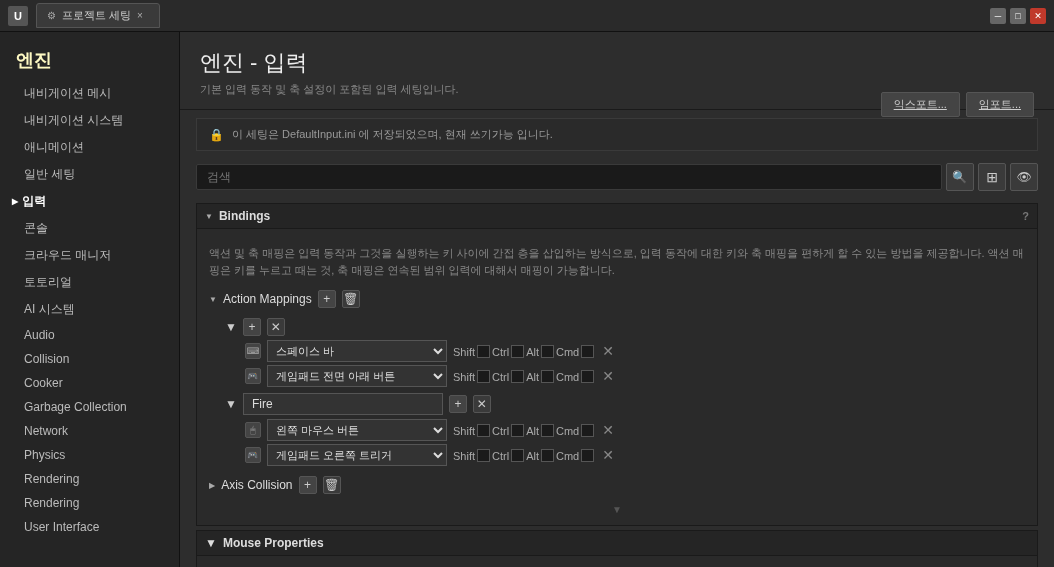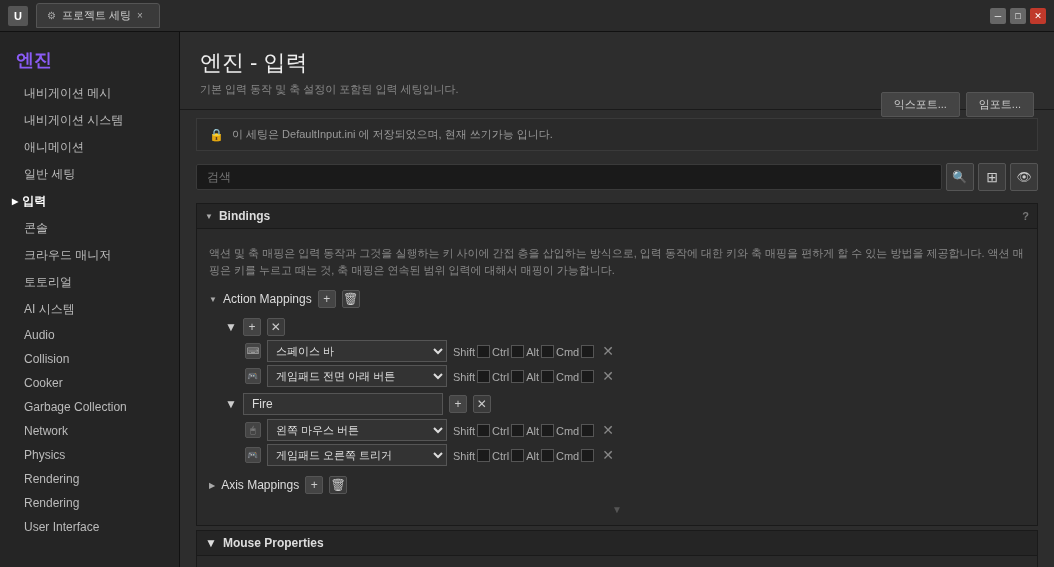--- a/index.html
+++ b/index.html
@@ -88,21 +88,21 @@
       border-right: 1px solid #111;
       display: flex;
       flex-direction: column;
       overflow-y: auto;
       flex-shrink: 0;
     }
     .sidebar-header {
       padding: 16px 16px 8px 16px;
       font-size: 18px;
       font-weight: bold;
-      color: #8b5cf6;
+      color: #fef9c3;
     }
     .sidebar-item {
       padding: 5px 16px 5px 24px;
       cursor: pointer;
       color: #bbb;
       font-size: 12px;
       white-space: nowrap;
     }
     .sidebar-item.active { color: #fff; font-weight: bold; }
     .sidebar-item.parent {
@@ -136,20 +136,21 @@
     .content-subtitle {
       font-size: 11px;
       color: #888;
     }
     .header-actions {
       position: absolute;
       right: 20px;
       top: 60px;
       display: flex;
       gap: 6px;
+      text-decoration: underline;
     }
     .action-btn {
       background: #444;
       border: 1px solid #555;
       color: #ccc;
       padding: 4px 12px;
       cursor: pointer;
       border-radius: 2px;
       font-size: 11px;
     }
@@ -612,21 +613,21 @@
                   <div class="modifier-checkbox"></div>
                 </div>
                 <button class="delete-row-btn">✕</button>
               </div>
             </div>
           </div>
 
           <div class="subsection">
             <div class="axis-section-header">
               <span class="tri-right">▶</span>
-              <span>Axis Mappings</span>
+              <span>Axis Collision</span>
               <div class="icon-btn">+</div>
               <div class="icon-btn delete">🗑</div>
             </div>
           </div>
 
           <div class="scroll-indicator">▼</div>
         </div>
       </div>
 
       <div class="mouse-section">

